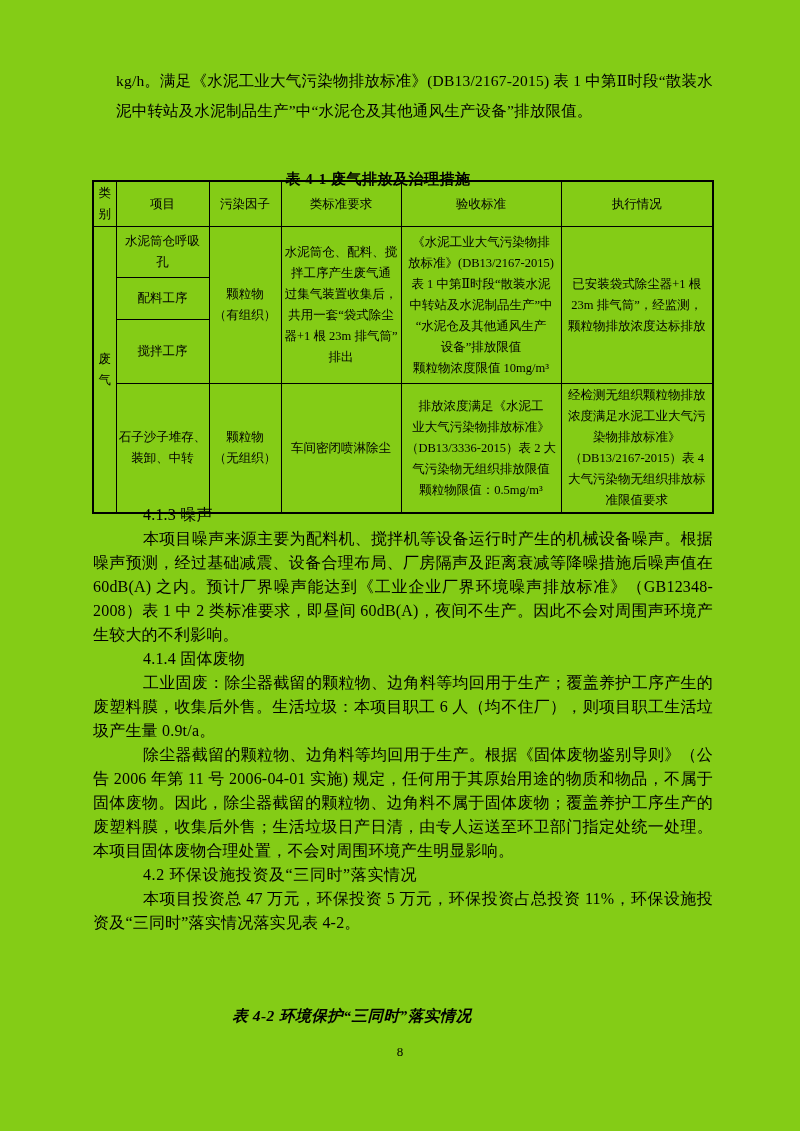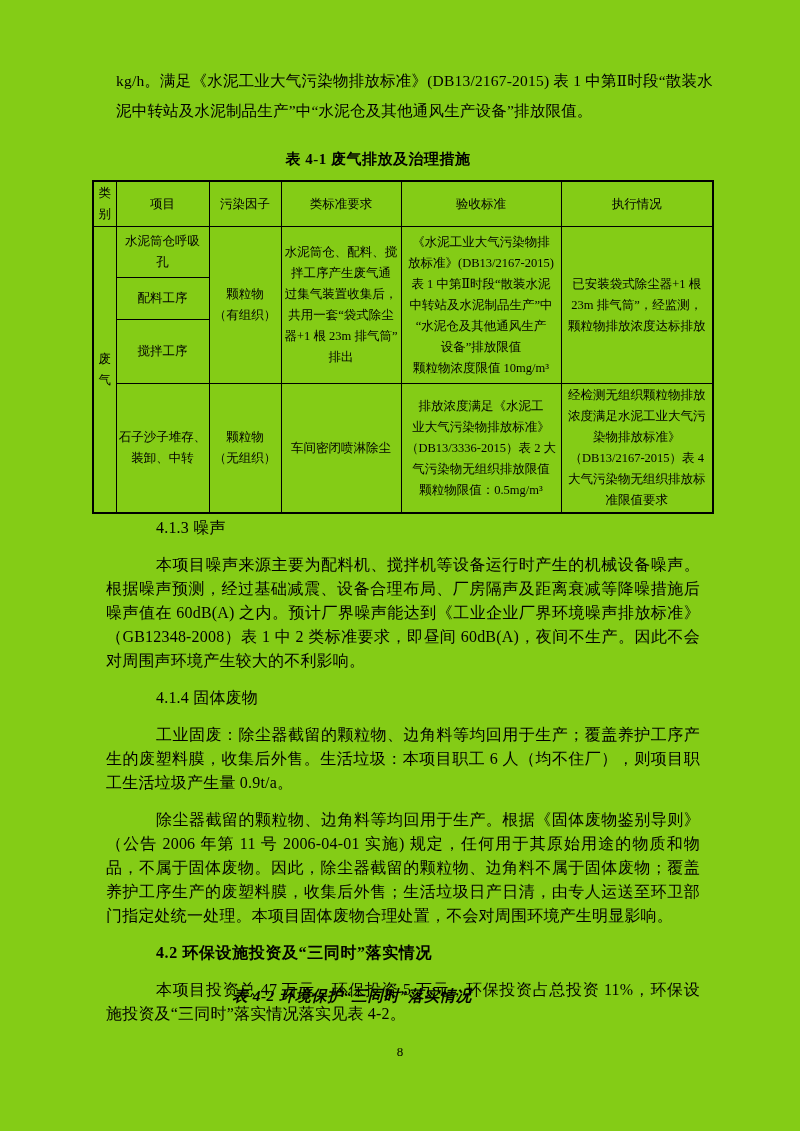--- a/index.html
+++ b/index.html
@@ -11,21 +11,21 @@
   .page{position:absolute;inset:0;background:#84cc16;}
 
   .intro{
     position:absolute;top:66px;left:116px;width:597px;
     font-size:15.5px;line-height:30px;text-align:justify;
     letter-spacing:0.2px;
   }
 
   .caption{
     position:absolute;font-weight:700;text-align:center;
-    font-size:15px;line-height:22px;letter-spacing:0.5px;
+    font-size:15px;line-height:22px;letter-spacing:0.5px;margin-top:20px;
   }
   .caption-1{top:148px;left:92px;width:572px;}
   .caption-2{top:985px;left:92px;width:520px;font-size:15.5px;font-style:italic;}
 
   table.t41{
     position:absolute;top:180px;left:92px;
     border-collapse:collapse;table-layout:fixed;width:620px;
     border:2px solid #000;
   }
   table.t41 td{
@@ -37,23 +37,23 @@
     overflow:hidden;
   }
   table.t41 td.cat{width:23px;}
   table.t41 tr.hdr td{font-size:12.5px;}
 
   .flow{
     position:absolute;top:503px;left:93px;width:620px;
     font-size:16px;line-height:24px;text-align:justify;
     letter-spacing:0.2px;
   }
-  .flow p{margin:13px;text-indent:50px;}
+  .flow p{margin:0;text-indent:50px;}
   .flow p.hd{text-align:left;}
-  .flow p.bold{font-weight:700;letter-spacing:0.6px;}
+  .flow p.bold{font-weight:400;letter-spacing:0.6px;}
 
   .pagenum{
     position:absolute;top:1044px;left:0;width:800px;
     text-align:center;font-size:13px;line-height:16px;
   }
 </style>
 </head>
 <body>
 
 <div class="page">

